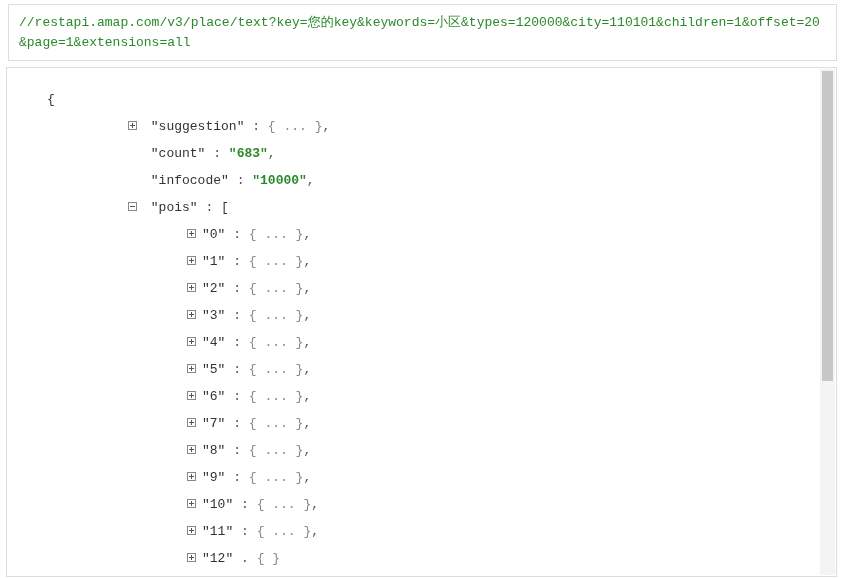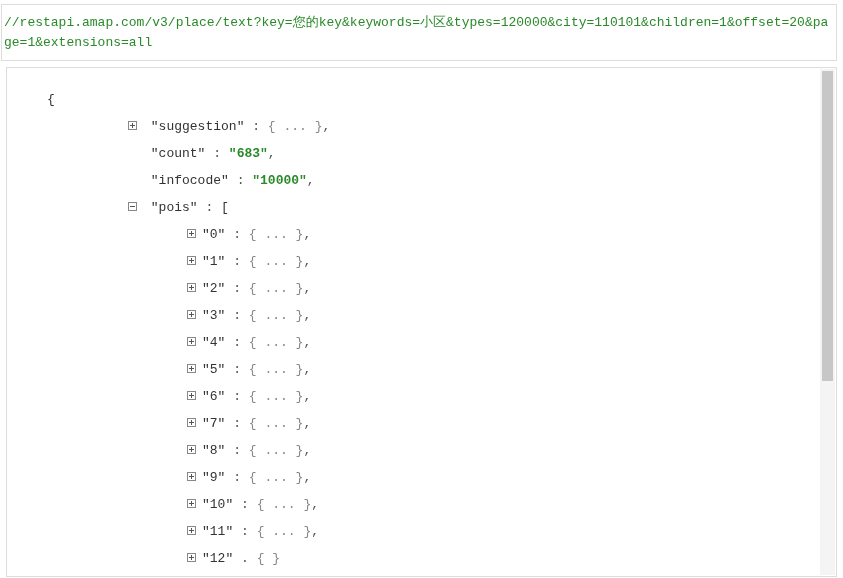--- a/index.html
+++ b/index.html
@@ -8,22 +8,22 @@
     padding: 0;
     font-family: Consolas, "Courier New", monospace;
     font-size: 13px;
     background: #fff;
     width: 843px;
     height: 578px;
     overflow: hidden;
   }
   .url-box {
     border: 1px solid #ddd;
-    margin: 4px 6px 0 1px;
-    padding: 8px 2px;
+    margin: 4px 6px 0 8px;
+    padding: 8px 10px;
     color: #2a8a2a;
     font-size: 13px;
     line-height: 1.5;
     word-break: break-all;
   }
   .response-box {
     border: 1px solid #ddd;
     margin: 6px 6px 0 6px;
     height: 510px;
     position: relative;

